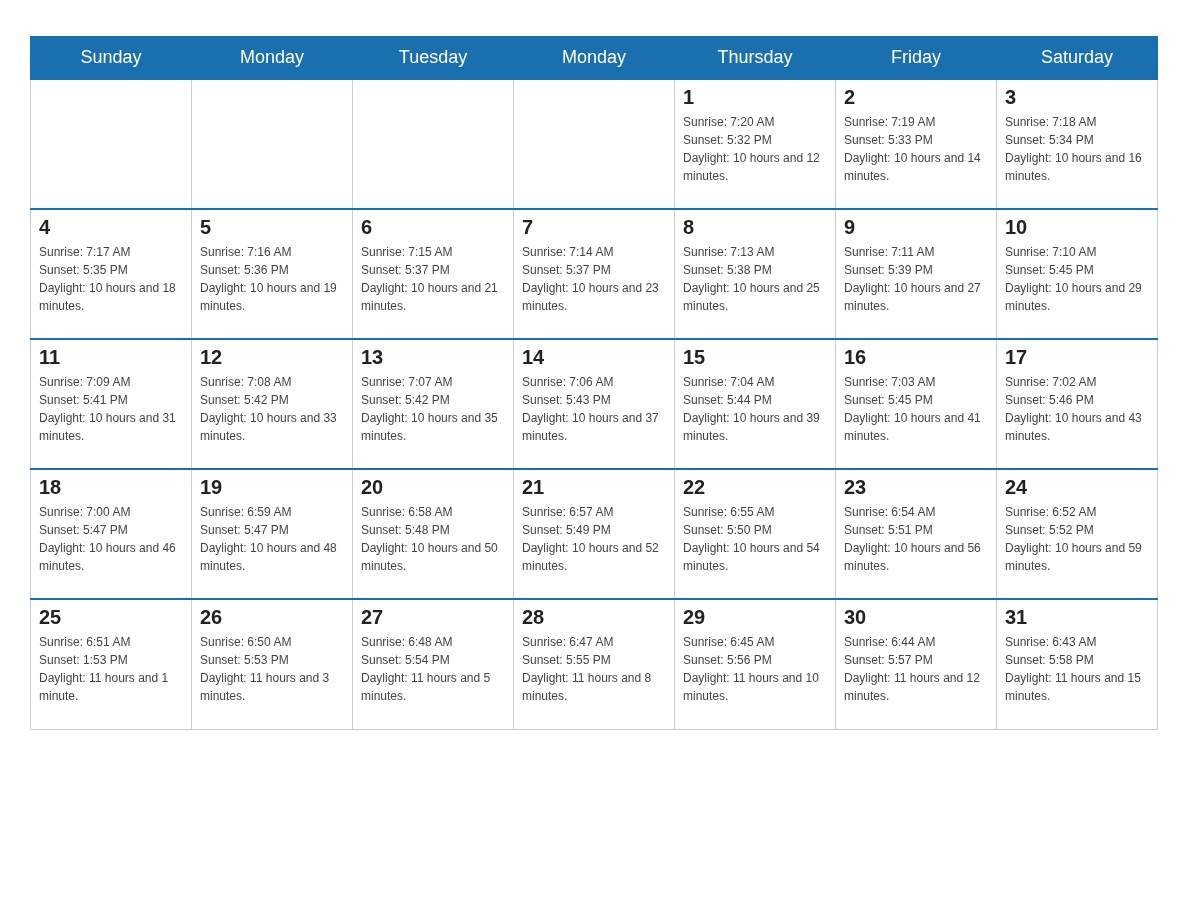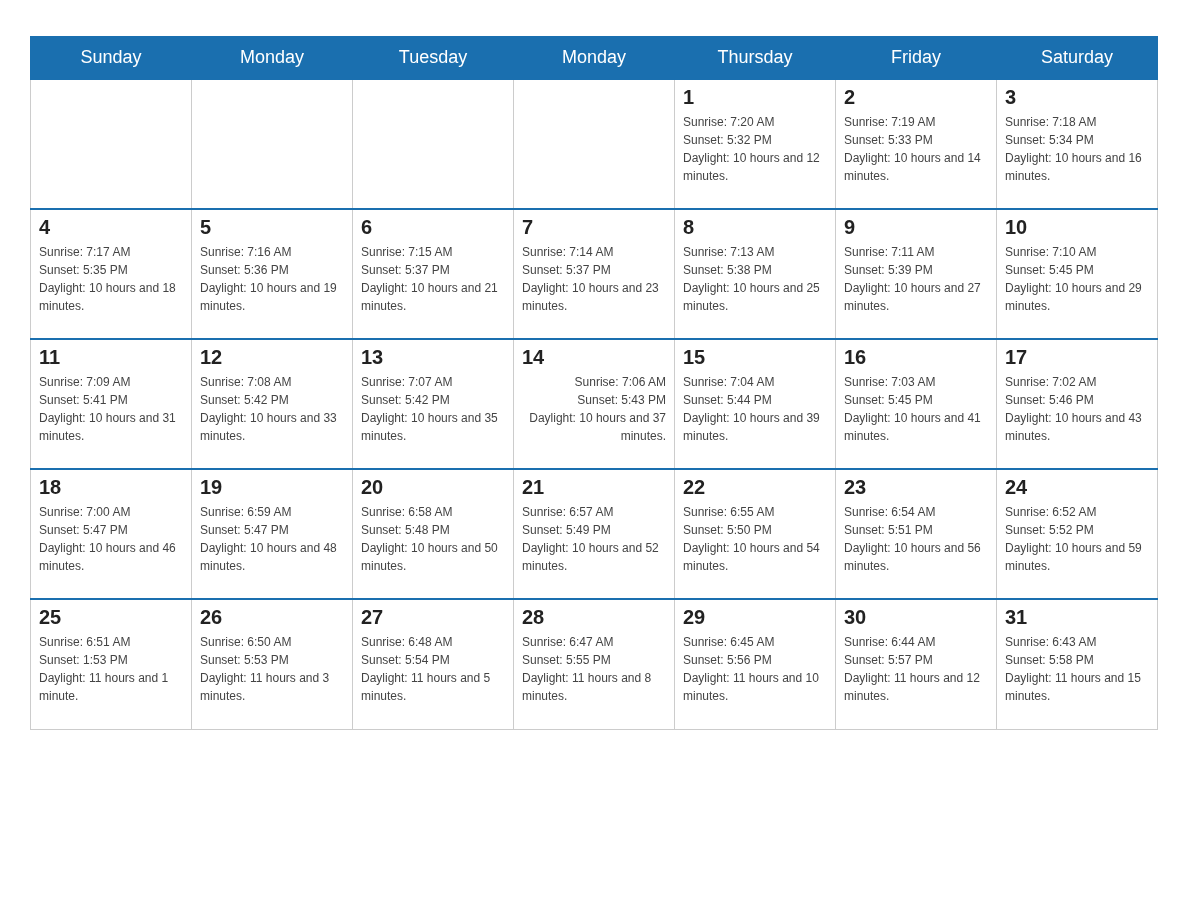--- a/index.html
+++ b/index.html
@@ -202,21 +202,21 @@
 Daylight: 10 hours and 33 minutes.</div>
         </td>
         <td>
           <span class="day-number">13</span>
           <div class="day-info" style="white-space: pre-line;">Sunrise: 7:07 AM
 Sunset: 5:42 PM
 Daylight: 10 hours and 35 minutes.</div>
         </td>
         <td>
           <span class="day-number">14</span>
-          <div class="day-info" style="white-space: pre-line; text-align: right;">Sunrise: 7:06 AM
+          <div class="day-info" style="white-space: pre-line;">Sunrise: 7:06 AM
 Sunset: 5:43 PM
 Daylight: 10 hours and 37 minutes.</div>
         </td>
         <td>
           <span class="day-number">15</span>
           <div class="day-info" style="white-space: pre-line;">Sunrise: 7:04 AM
 Sunset: 5:44 PM
 Daylight: 10 hours and 39 minutes.</div>
         </td>
         <td>

